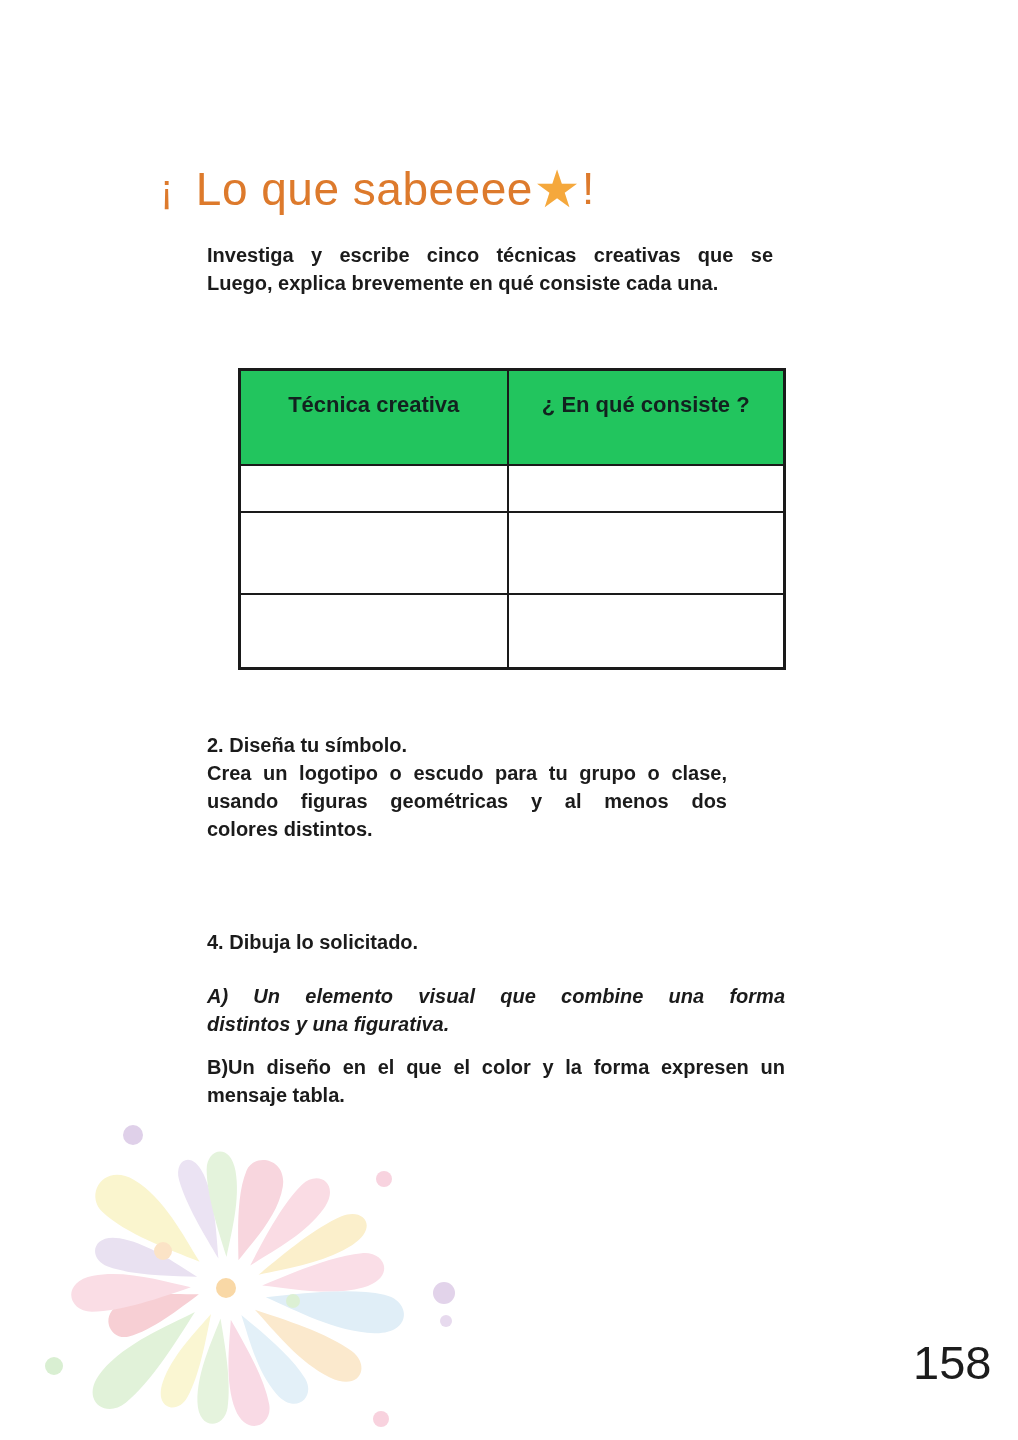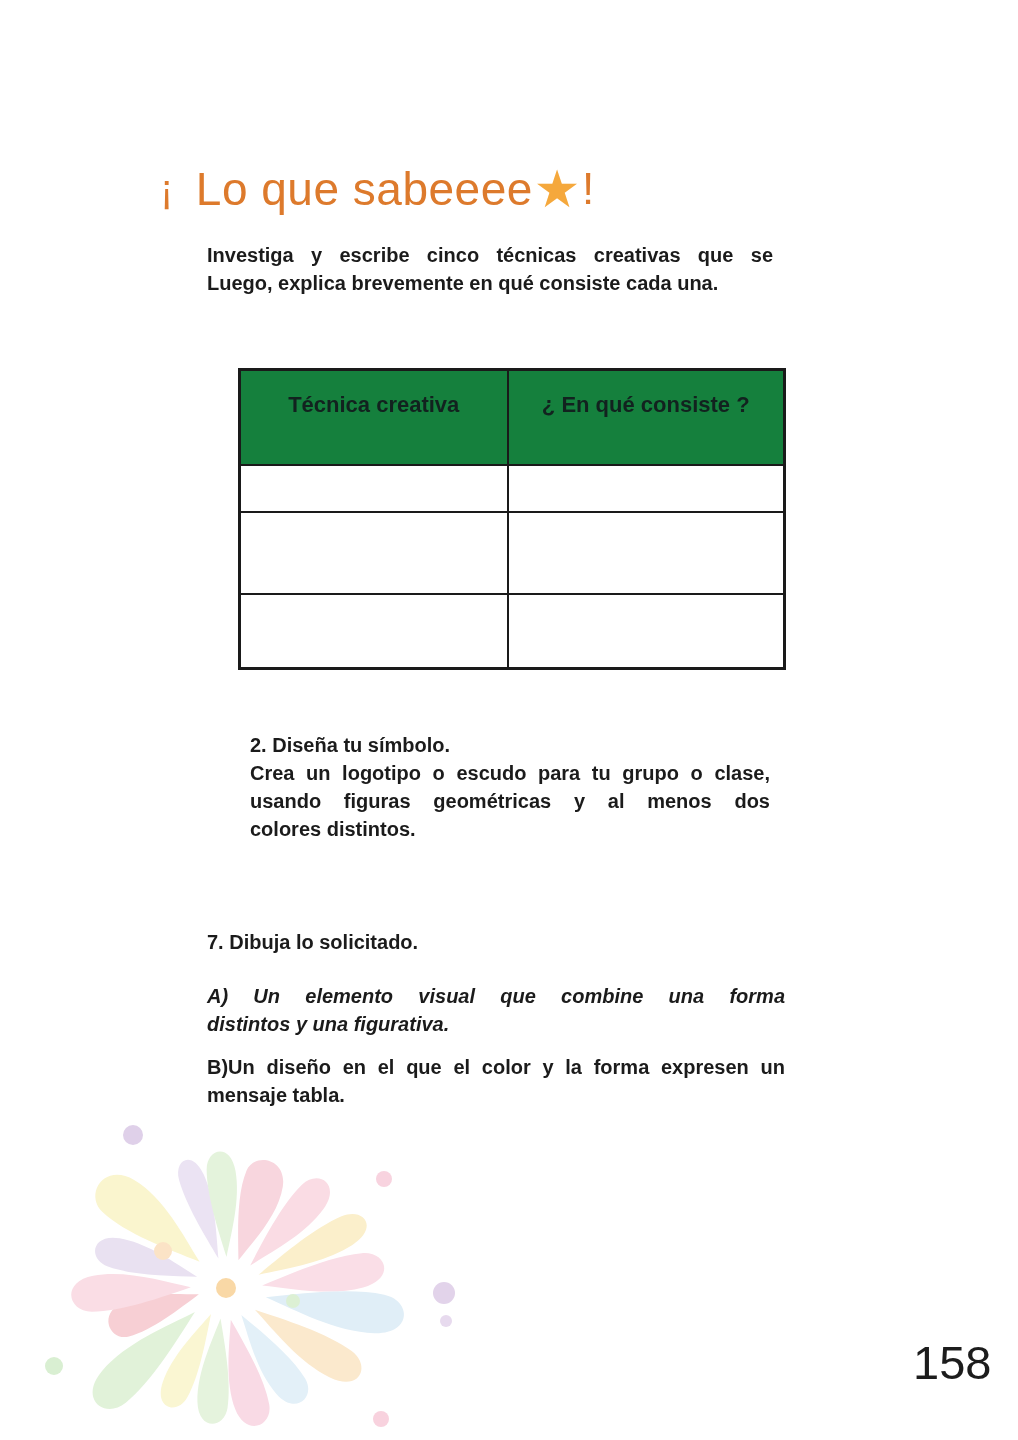--- a/index.html
+++ b/index.html
@@ -32,41 +32,41 @@
   .title .excl2 { font-size: 44px; }
 
   
   .tblock { position: absolute; left: 207px; font-size: 20px; line-height: 28px; font-weight: 700; color: #1b1b1b; }
   .tblock .line { width: 100%; }
   .just { text-align: justify; text-align-last: justify; }
   .num  { font-weight: 400; margin-right: 6px; }
   .indent { padding-left: 14px; }
 
   .intro { top: 241px; width: 566px; }
-  .sec2  { top: 731px; width: 520px; margin-left: 43px; }
+  .sec2  { top: 731px; width: 520px; }
   .sec3  { top: 928px; width: 578px; }
   .sec3 .item-a { margin-top: 26px; font-style: italic; }
   .sec3 .item-b { margin-top: 15px; }
 
   
   table.grid {
     position: absolute;
     left: 238px;
     top: 368px;
     width: 545px;
     border-collapse: collapse;
     table-layout: fixed;
   }
   table.grid th, table.grid td {
     border: 2px solid #1a1a1a;
     padding: 0;
   }
   table.grid { border: 3px solid #1a1a1a; }
   table.grid th {
-    background: #15803d;
+    background: #22c55e;
     height: 95px;
     font-size: 22px;
     font-weight: 700;
     color: #12221f;
     vertical-align: middle;
     padding-bottom: 24px;
     text-align: center;
   }
   table.grid col.c1 { width: 268px; }
   table.grid col.c2 { width: 277px; }
@@ -141,21 +141,21 @@
   </table>
 
   <section class="tblock sec2">
     <div class="line">2. Diseña tu símbolo.</div>
     <div class="line just">Crea un logotipo o escudo para tu grupo o clase,</div>
     <div class="line just">usando figuras geométricas y al menos dos</div>
     <div class="line">colores distintos.</div>
   </section>
 
   <section class="tblock sec3">
-    <div class="line">7. Dibuja lo solicitado.</div>
+    <div class="line">4. Dibuja lo solicitado.</div>
     <div class="item-a">
       <div class="line just">A) Un elemento visual que combine una forma</div>
       <div class="line">distintos y una figurativa.</div>
     </div>
     <div class="item-b">
       <div class="line just">B)Un diseño en el que el color y la forma expresen un</div>
       <div class="line">mensaje tabla.</div>
     </div>
   </section>
 

